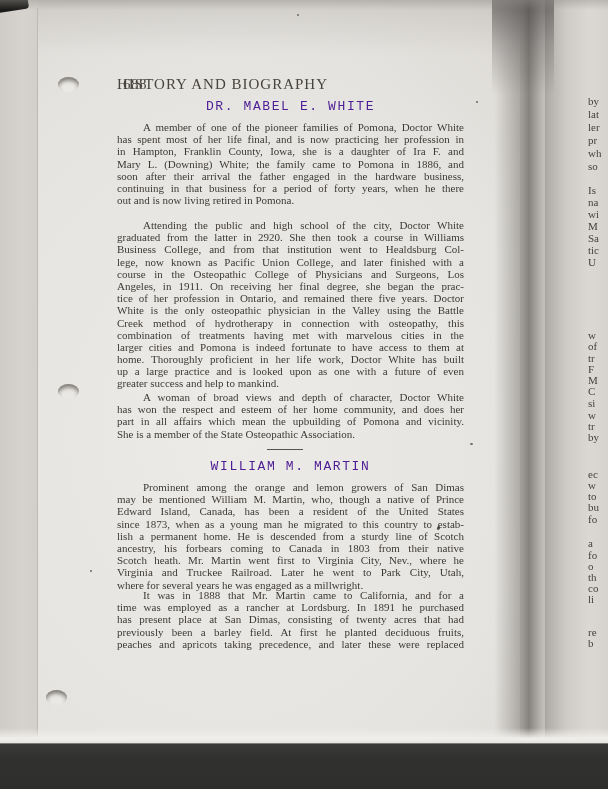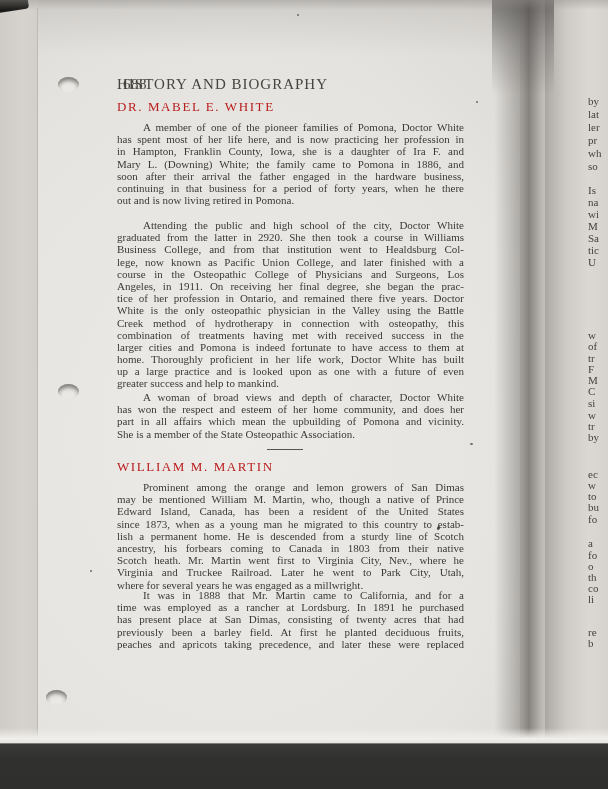--- a/index.html
+++ b/index.html
@@ -75,22 +75,22 @@
     color:#3d3a36;
   }
   .header-row{
     position:absolute;left:0;top:76px;width:100%;height:13px;
     font-size:15px;letter-spacing:1px;color:#47443f;text-align:left;font-family:Liberation Serif, serif;
   }
   .page-number{
     position:absolute;left:6px;top:0;letter-spacing:.5px;
   }
   .section-title{
-    position:absolute;left:0;width:100%;text-align:left;
-    font-size:13px;letter-spacing:1.6px;color:#b91c1c;white-space:nowrap;
+    position:absolute;left:0;width:100%;text-align:center;
+    font-size:13px;letter-spacing:1.6px;color:#4c1d95;white-space:nowrap;font-family:Liberation Mono, monospace;
   }
   #title-0{top:99px;}
   #title-1{top:459px;}
   .para{position:absolute;left:0;width:347px;font-size:11px;line-height:12.2px;}
   #para-0-0{top:121px;}
   #para-0-1{top:219px;}
   #para-0-2{top:391px;}
   #para-1-0{top:481px;}
   #para-1-1{top:589px;}
   .tline{
@@ -150,38 +150,38 @@
 
     <div class="section-title" id="title-0">DR. MABEL E. WHITE</div>
 
     <div class="section-divider"></div>
 
     <div class="section-title" id="title-1">WILLIAM M. MARTIN</div>
 
     <div id="paragraph-host">
         <div class="para" id="para-0-0">
           <div class="tline first">A member of one of the pioneer families of Pomona, Doctor White</div>
-          <div class="tline">has spent most of her life here, and is now practicing her profession in</div>
+          <div class="tline">has spent most of her life final, and is now practicing her profession in</div>
           <div class="tline">in Hampton, Franklin County, Iowa, she is a daughter of Ira F. and</div>
           <div class="tline">Mary L. (Downing) White; the family came to Pomona in 1886, and</div>
           <div class="tline">soon after their arrival the father engaged in the hardware business,</div>
           <div class="tline">continuing in that business for a period of forty years, when he there</div>
           <div class="tline endline">out and is now living retired in Pomona.</div>
         </div>
         <div class="para" id="para-0-1">
           <div class="tline first">Attending the public and high school of the city, Doctor White</div>
           <div class="tline">graduated from the latter in 2920.  She then took a course in Williams</div>
           <div class="tline">Business College, and from that institution went to Healdsburg Col-</div>
           <div class="tline">lege, now known as Pacific Union College, and later finished with a</div>
           <div class="tline">course in the Osteopathic College of Physicians and Surgeons, Los</div>
           <div class="tline">Angeles, in 1911.  On receiving her final degree, she began the prac-</div>
           <div class="tline">tice of her profession in Ontario, and remained there five years.  Doctor</div>
           <div class="tline">White is the only osteopathic physician in the Valley using the Battle</div>
           <div class="tline">Creek method of hydrotherapy in connection with osteopathy, this</div>
-          <div class="tline">combination of treatments having met with received success in the</div>
+          <div class="tline">combination of treatments having met with marvelous cities in the</div>
           <div class="tline">larger cities and Pomona is indeed fortunate to have access to them at</div>
           <div class="tline">home.  Thoroughly proficient in her life work, Doctor White has built</div>
           <div class="tline">up a large practice and is looked upon as one with a future of even</div>
           <div class="tline endline">greater success and help to mankind.</div>
         </div>
         <div class="para" id="para-0-2">
           <div class="tline first">A woman of broad views and depth of character, Doctor White</div>
           <div class="tline">has won the respect and esteem of her home community, and does her</div>
           <div class="tline">part in all affairs which mean the upbuilding of Pomona and vicinity.</div>
           <div class="tline endline">She is a member of the State Osteopathic Association.</div>

